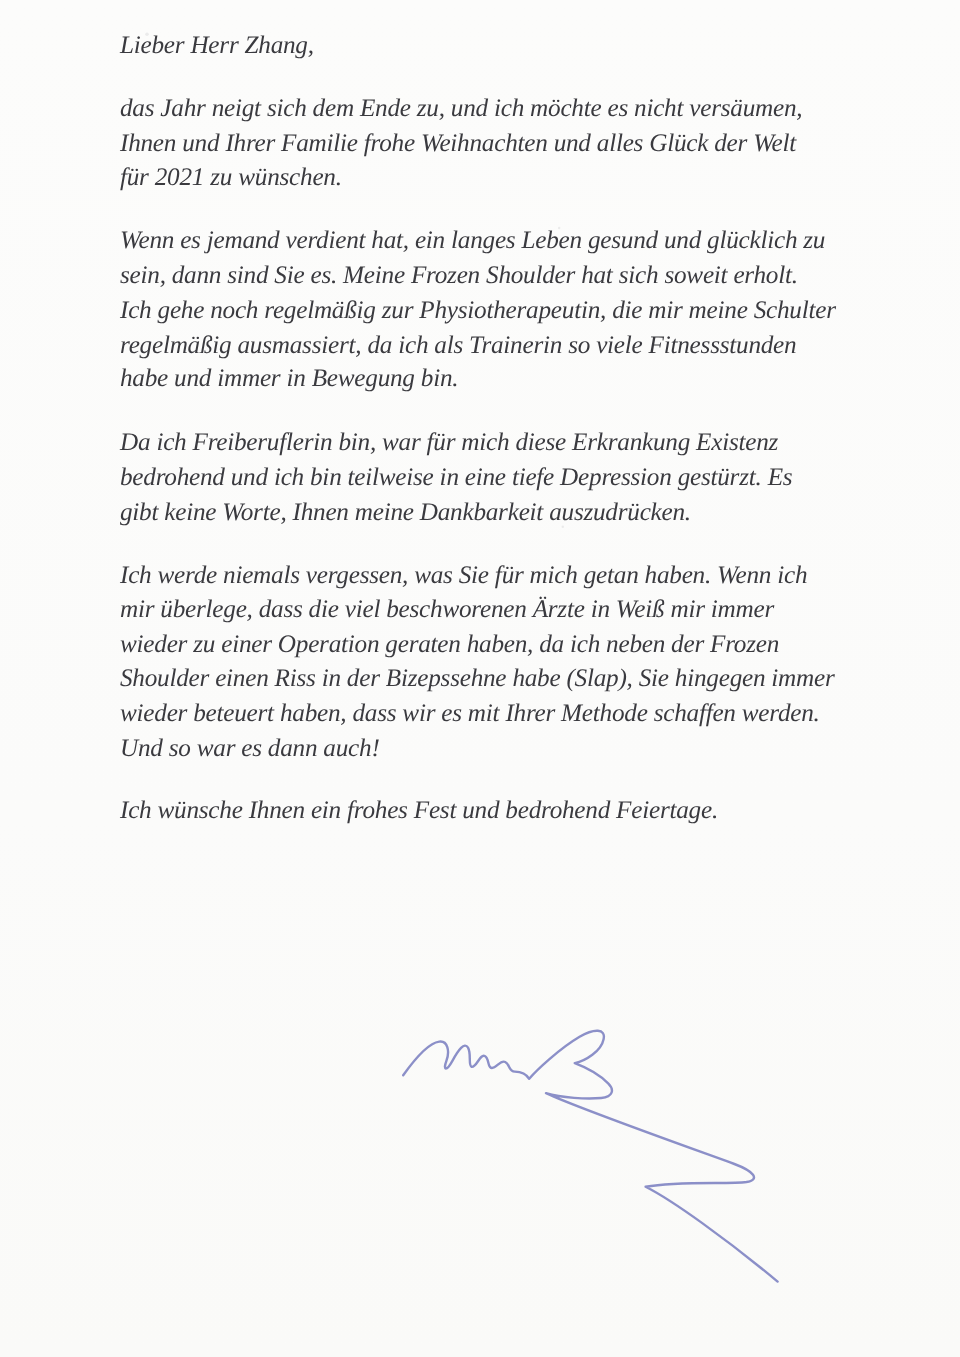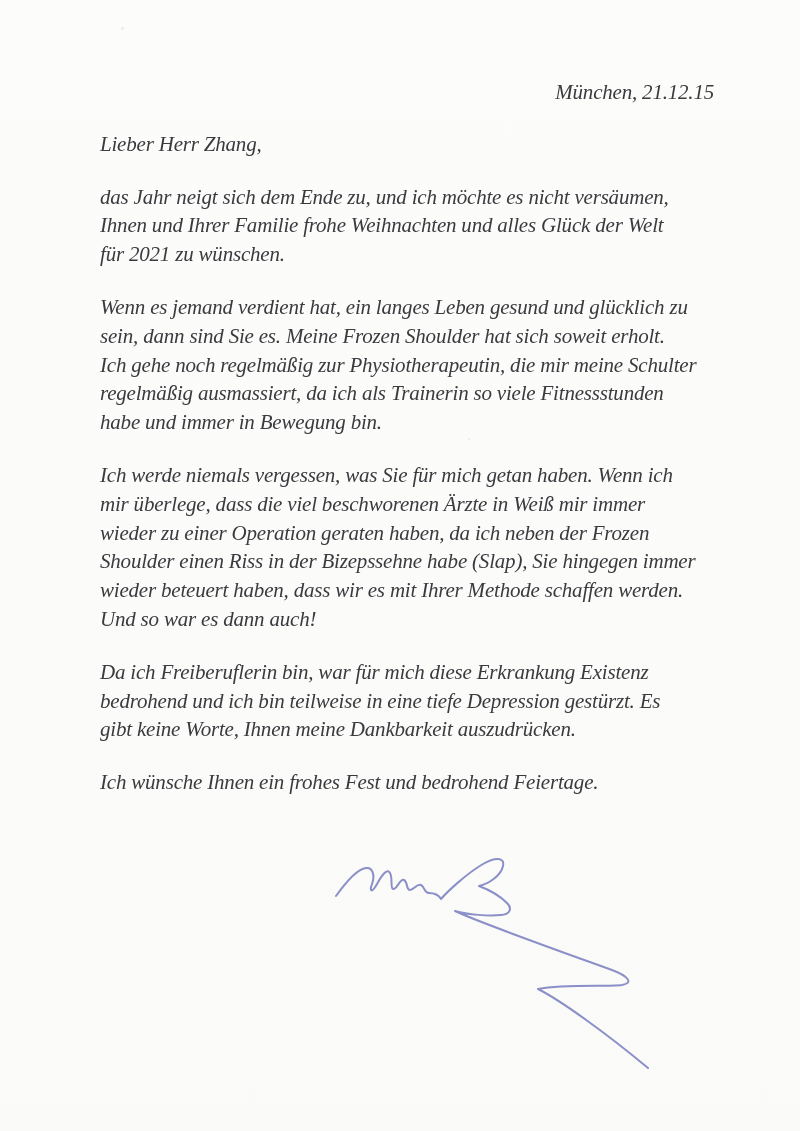--- a/index.html
+++ b/index.html
@@ -65,44 +65,43 @@
   .speck.s1 { left: 121px; top: 27px;  width: 3px; height: 3px; }
   .speck.s2 { left: 465px; top: 189px; width: 2px; height: 2px; }
   .speck.s3 { left: 468px; top: 438px; width: 2px; height: 2px; }
 </style>
 </head>
 <body>
 
 <div class="scan-page">
 
   <div class="letter-body">
-    <div class="dateline">München, 21.12.15</div>
 
     <div class="salutation">Lieber Herr Zhang,</div>
 
     <p class="para">das Jahr neigt sich dem Ende zu, und ich möchte es nicht versäumen,
 Ihnen und Ihrer Familie frohe Weihnachten und alles Glück der Welt
 für 2021 zu wünschen.</p>
 
     <p class="para">Wenn es jemand verdient hat, ein langes Leben gesund und glücklich zu
 sein, dann sind Sie es. Meine Frozen Shoulder hat sich soweit erholt.
 Ich gehe noch regelmäßig zur Physiotherapeutin, die mir meine Schulter
 regelmäßig ausmassiert, da ich als Trainerin so viele Fitnessstunden
 habe und immer in Bewegung bin.</p>
 
+    <p class="para">Da ich Freiberuflerin bin, war für mich diese Erkrankung Existenz
+bedrohend und ich bin teilweise in eine tiefe Depression gestürzt. Es
+gibt keine Worte, Ihnen meine Dankbarkeit auszudrücken.</p>
+
     <p class="para">Ich werde niemals vergessen, was Sie für mich getan haben. Wenn ich
 mir überlege, dass die viel beschworenen Ärzte in Weiß mir immer
 wieder zu einer Operation geraten haben, da ich neben der Frozen
 Shoulder einen Riss in der Bizepssehne habe (Slap), Sie hingegen immer
 wieder beteuert haben, dass wir es mit Ihrer Methode schaffen werden.
 Und so war es dann auch!</p>
-
-    <p class="para">Da ich Freiberuflerin bin, war für mich diese Erkrankung Existenz
-bedrohend und ich bin teilweise in eine tiefe Depression gestürzt. Es
-gibt keine Worte, Ihnen meine Dankbarkeit auszudrücken.</p>
 
 
     <p class="para">Ich wünsche Ihnen ein frohes Fest und bedrohend Feiertage.</p>
 
   </div>
 
   <svg class="signature-overlay" viewBox="0 0 800 1131" xmlns="http://www.w3.org/2000/svg" aria-hidden="true">
     <path d="M336,896
              C346,882 358,869 366,868
              C373,867 375,876 372,884

